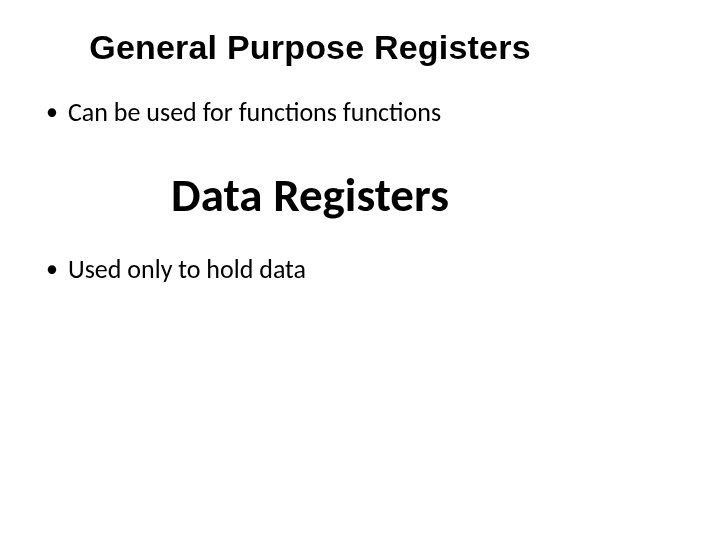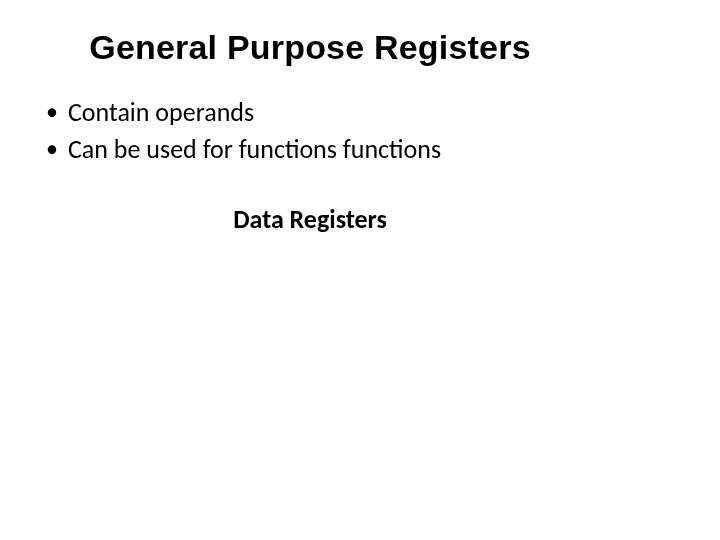--- a/index.html
+++ b/index.html
@@ -41,33 +41,35 @@
     content: "•";
     position: absolute;
     left: 6px;
     top: 0;
     font-size: 24px;
     line-height: 1.4;
   }
   .title2 {
     font-family: Calibri, "Segoe UI", Arial, sans-serif;
     font-weight: 700;
-    font-size: 26px;
+    font-size: 47px;
     text-align: center;
     margin: 24px 0 28px 0;
   }
 </style>
 </head>
 <body>
 
 <div class="slide">
 
   <div class="title1">General Purpose Registers</div>
 
   <ul class="bullets">
-    <li>Contain operands</li>
     <li>Can be used for functions functions</li>
   </ul>
 
   <div class="title2">Data Registers</div>
 
+  <ul class="bullets">
+    <li>Used only to hold data</li>
+  </ul>
 
 </div>
 
 </body></html>

